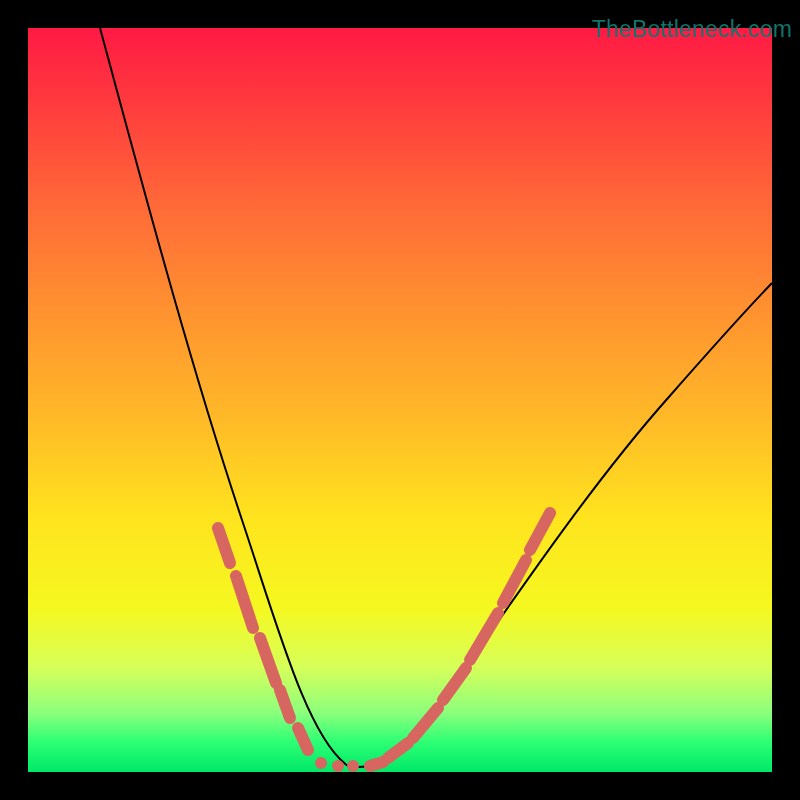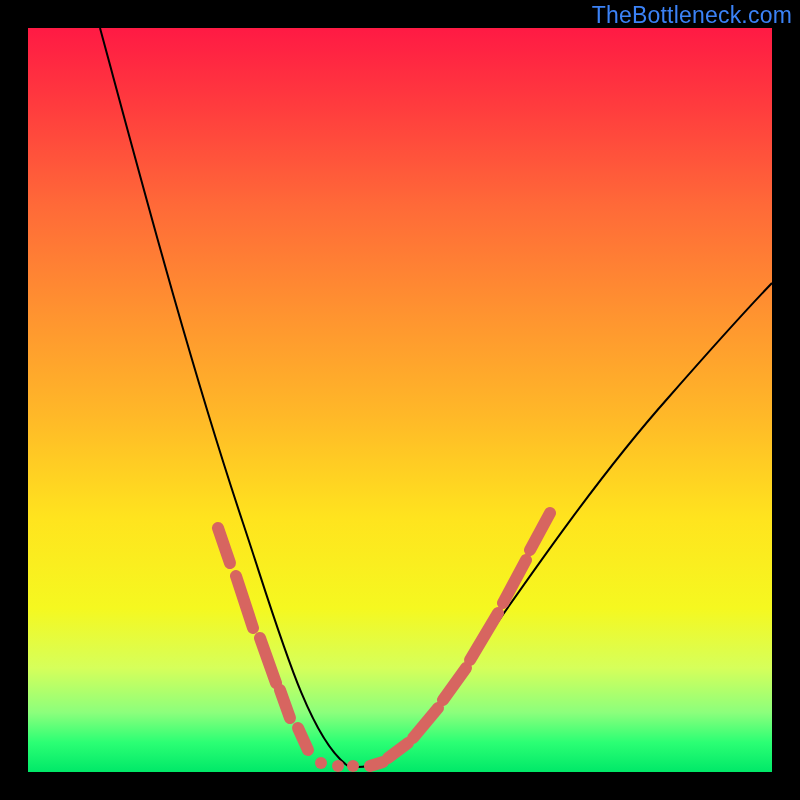--- a/index.html
+++ b/index.html
@@ -25,23 +25,23 @@
       #ffb828 52%,
       #ffe41e 66%,
       #f5f820 78%,
       #d6ff5a 86%,
       #8cff7c 92%,
       #2cff74 96%,
       #00e868 100%);
   }
   .watermark {
     position: absolute;
-    top: 2px;
+    top: 16px;
     right: 8px;
-    color: #3b82f6;
+    color: #0f766e;
     font-size: 23px;
     font-weight: 500;
     letter-spacing: 0.2px;
     z-index: 5;
   }
   svg.curve {
     position: absolute;
     left: 0; top: 0;
     width: 744px;
     height: 744px;

